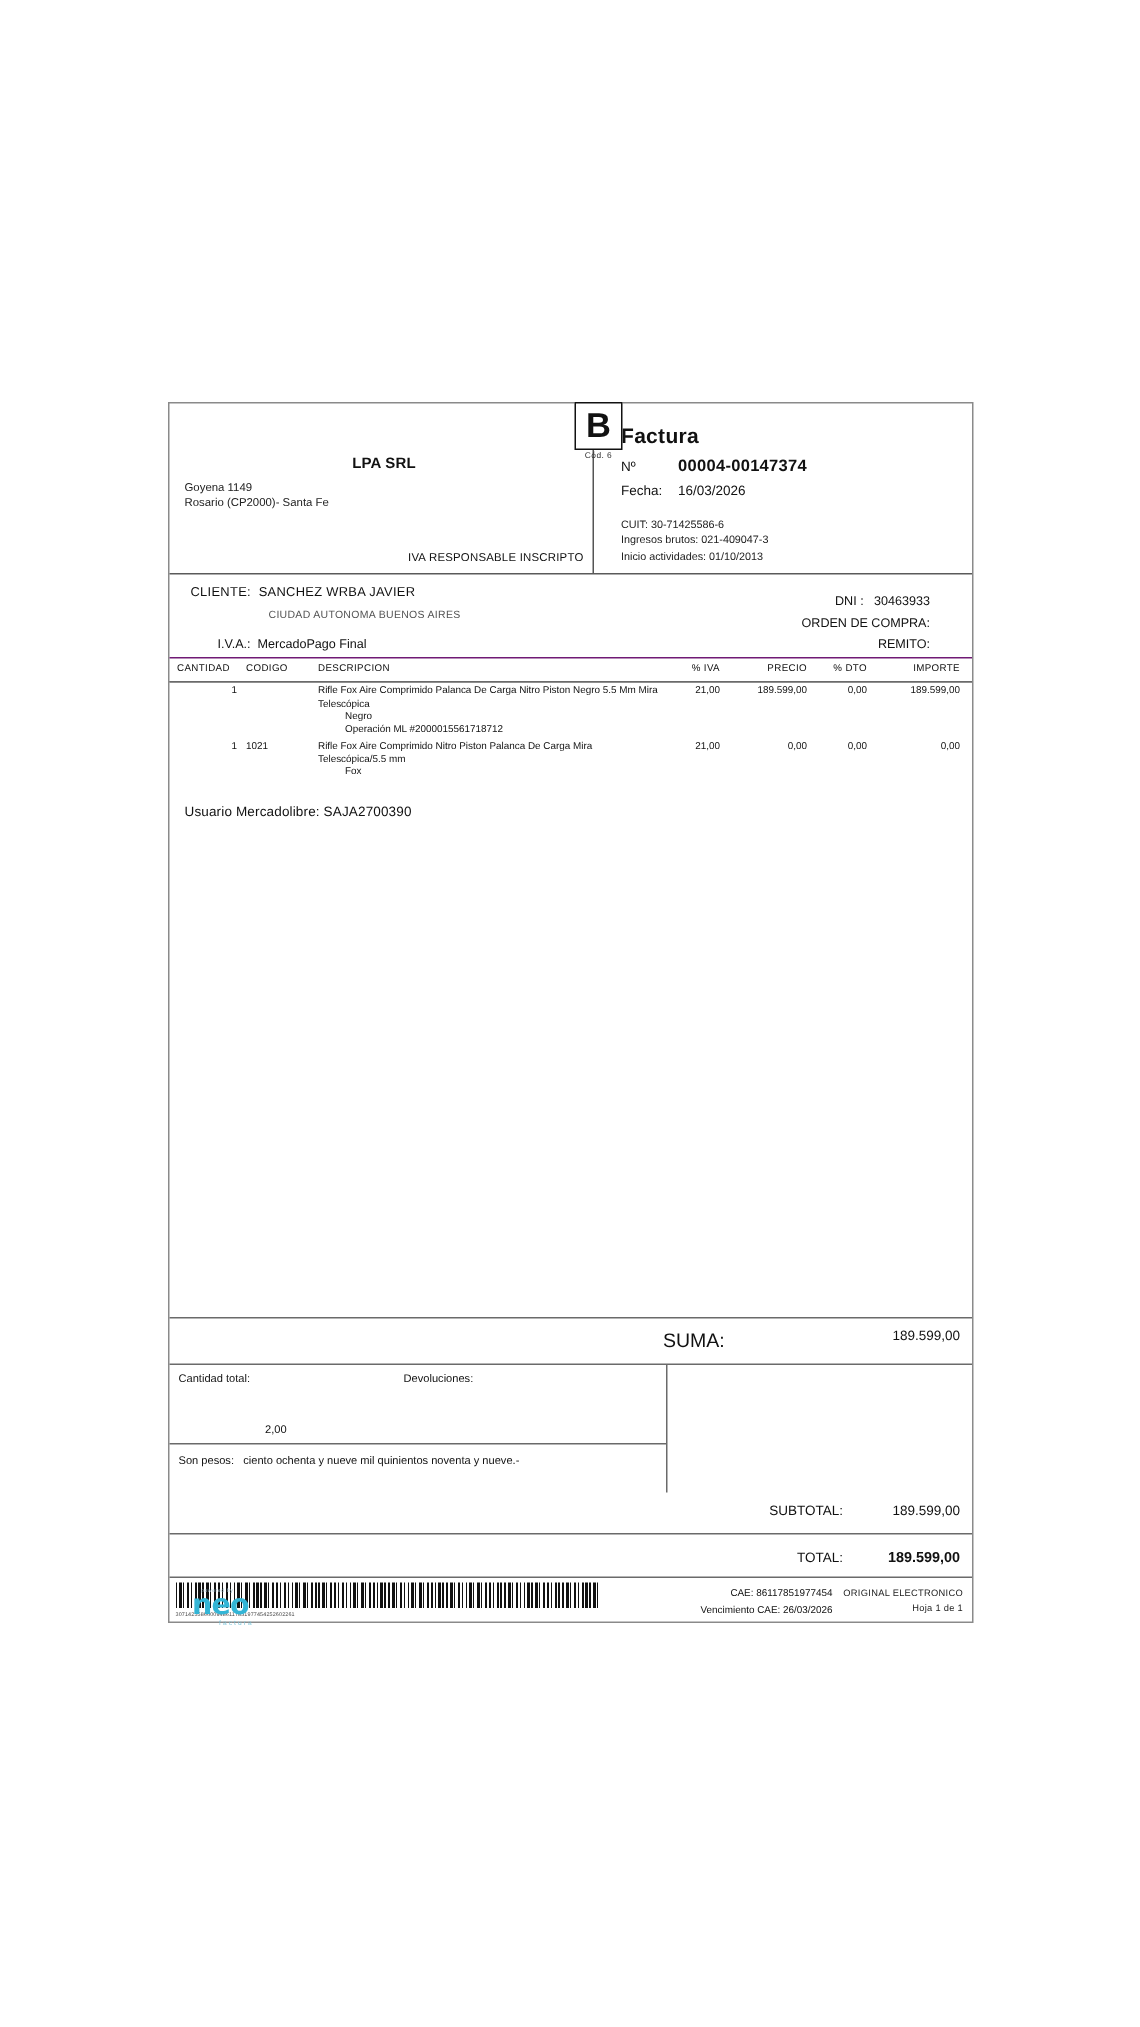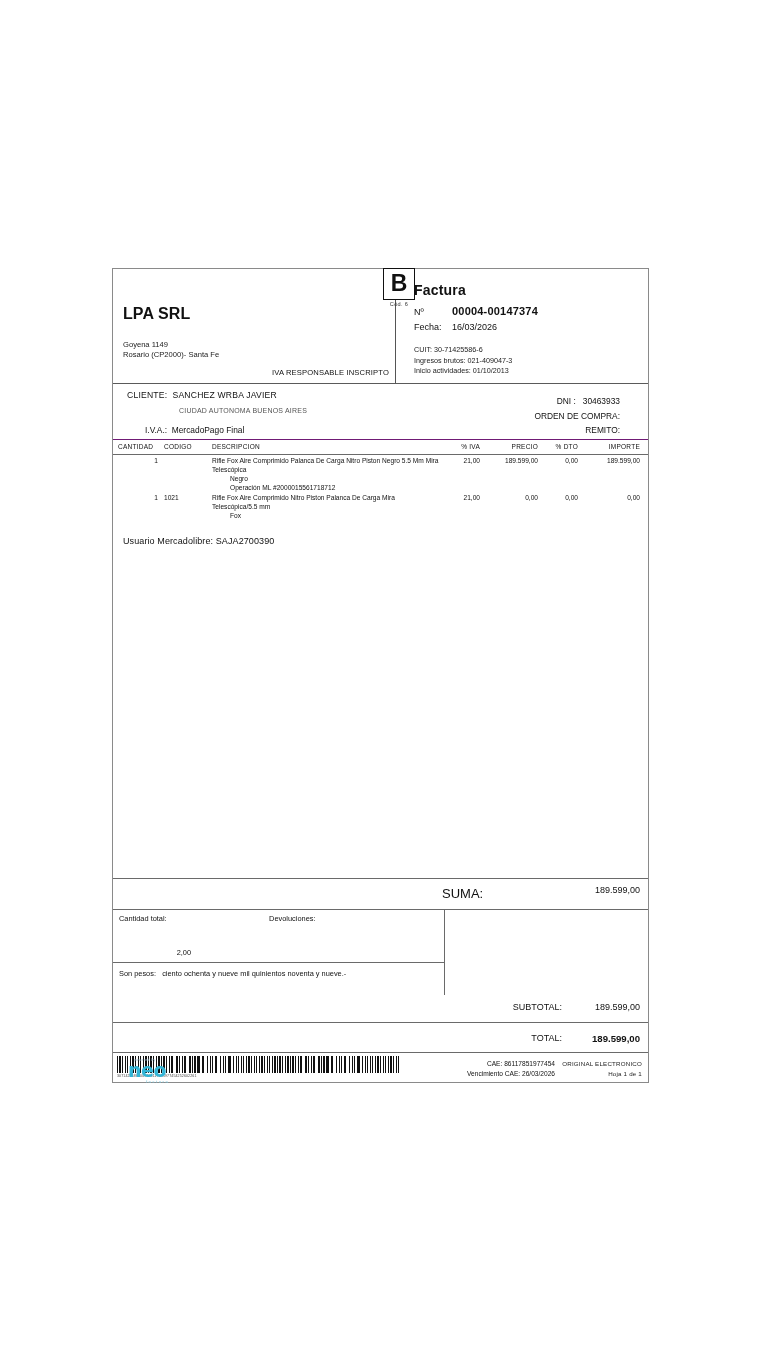--- a/index.html
+++ b/index.html
@@ -53,24 +53,25 @@
     position: relative;
   }
   .hdr-right {
     flex: 1;
     box-sizing: border-box;
     padding: 12px 8px 6px 18px;
     border-left: 1.4px solid #555;
     position: relative;
   }
   .company-name {
-    font-size: 16px;
+    font-size: 10px;
     font-weight: bold;
     letter-spacing: .1px;
-    margin-bottom: 16px;
+    margin-bottom: 4px;
+    text-align: center;
   }
   .company-line { font-size: 7.6px; color: #222; }
   .iva-cond {
     position: absolute;
     right: 6px;
     bottom: 5px;
     font-size: 7.6px;
     letter-spacing: .15px;
   }
 
@@ -225,21 +226,21 @@
     border-bottom: 1.3px solid #6a6a6a;
     min-height: 16px;
     box-sizing: border-box;
   }
   .total-row {
     display: flex;
     justify-content: flex-end;
     padding: 10px 0 6px 0;
     min-height: 24px;
     box-sizing: border-box;
-    align-items: center;
+    align-items: flex-end;
   }
   .t-lbl { font-size: 9px; text-align: right; width: 92px; }
   .t-val { font-size: 9px; text-align: right; width: 78px; padding-right: 8px; }
   .t-lbl-b { font-weight: normal; }
   .t-val-b { font-weight: bold; font-size: 9.6px; }
 
   
   .footer {
     display: flex;
     border-top: 1.3px solid #6a6a6a;

